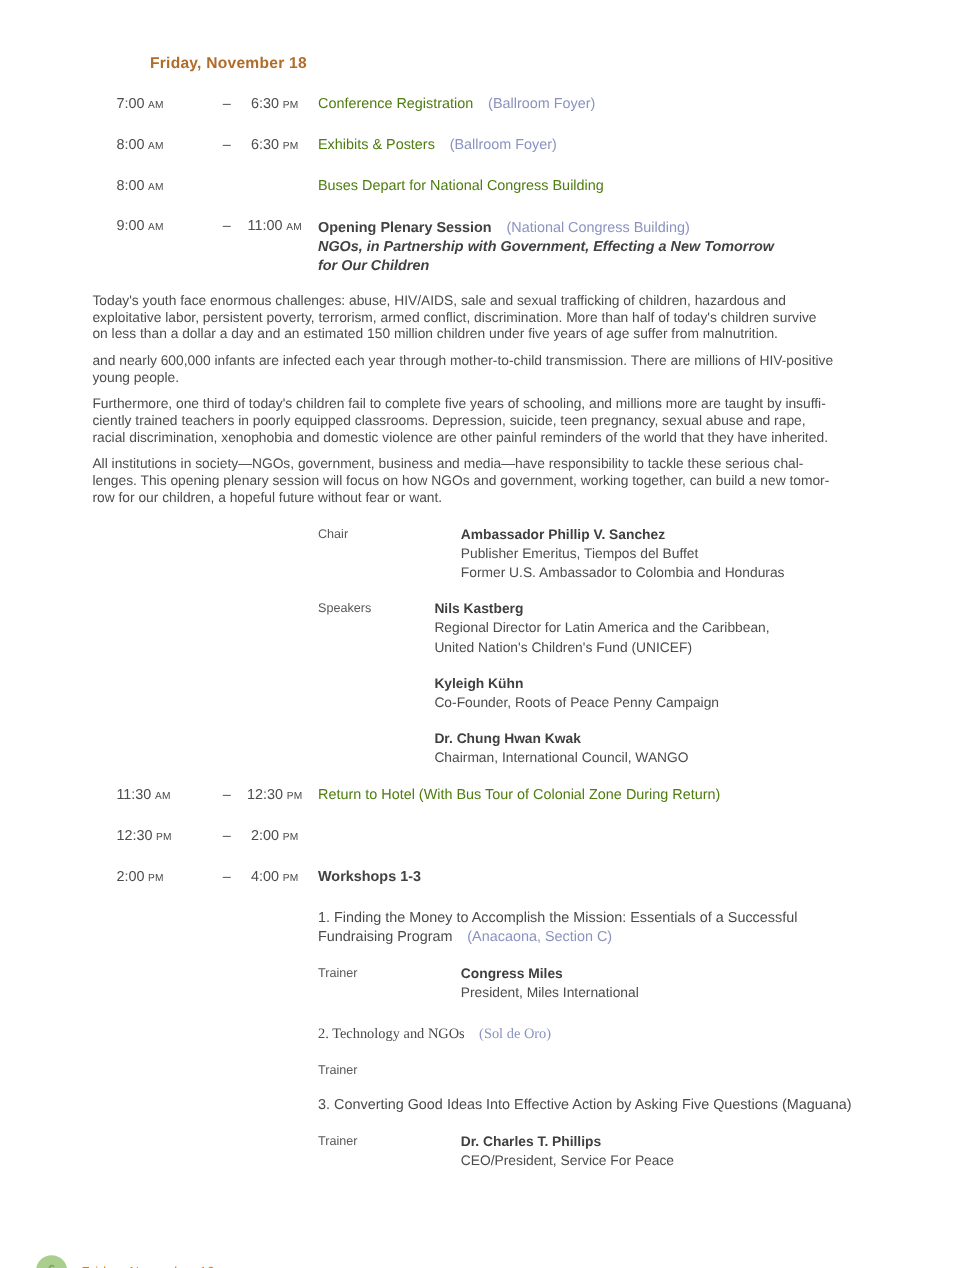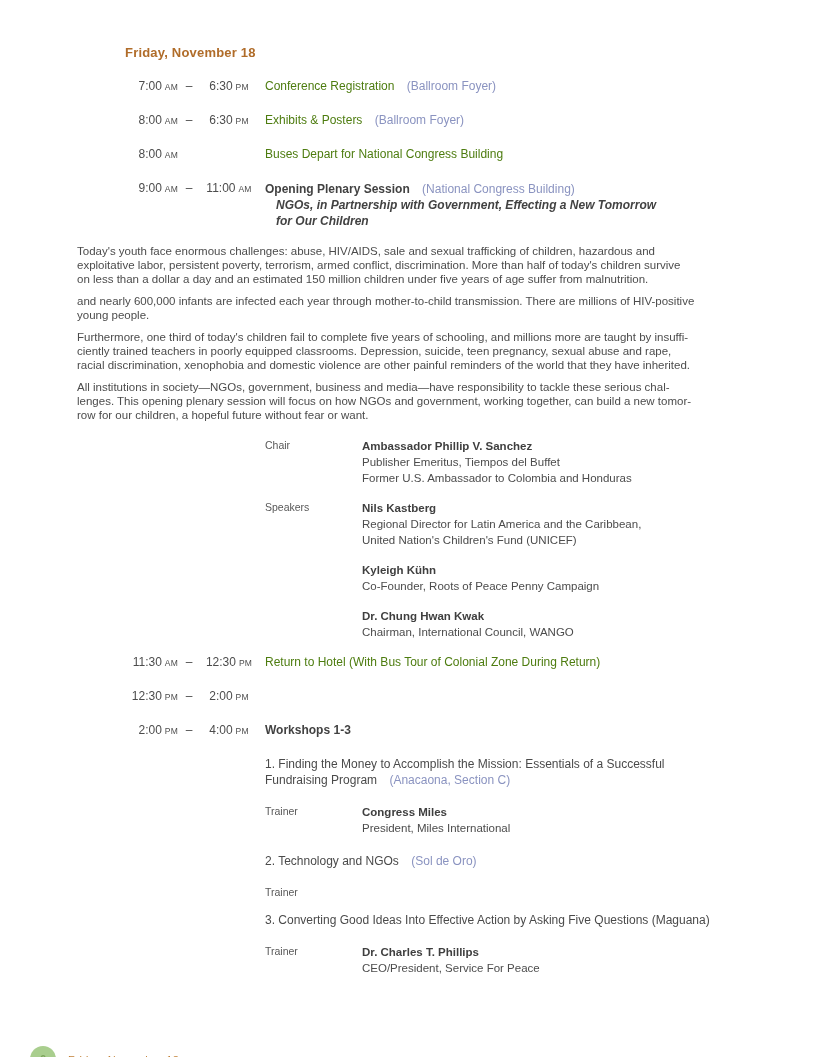--- a/index.html
+++ b/index.html
@@ -15,42 +15,42 @@
 
   .day-header {
     margin:46px 0 0 125px;
     font-size:13px; font-weight:bold; color:#b06c29;
     letter-spacing:.2px; line-height:14px;
   }
 
   
   .sched-row { display:flex; margin-top:19px; font-size:12px; line-height:14px; }
   .time { display:flex; margin-left:97px; flex:0 0 161px; color:#4c4c4c; }
-  .tc-start { flex:0 0 81px; text-align:right; white-space:nowrap; }
+  .tc-start { flex:0 0 81px; text-align:left; white-space:nowrap; }
   .tc-dash  { flex:0 0 22px; text-align:center; }
   .tc-end   { flex:0 0 58px; text-align:center; white-space:nowrap; }
   .mer { font-size:8.5px; margin-left:3px; letter-spacing:.2px; }
   .content { margin-left:7px; }
   .etitle { color:#4d7c0f; }
   .bold { font-weight:bold; color:#424242; }
   .loc { color:#8a93c0; margin-left:9px; }
-  .subtitle { font-weight:bold; font-style:italic; color:#424242; line-height:16px;margin-left:11px; }
+  .subtitle { font-weight:bold; font-style:italic; color:#424242; line-height:16px; }
   .plenary-line { line-height:16px; }
 
   
   .desc { margin:15px 0 0 77px; font-size:11.5px; line-height:14px; color:#4c4c4c; }
   .desc .para { margin-bottom:8px; }
   .desc .pline { display:block; white-space:nowrap; }
 
   
   .person { display:flex; margin-left:265px; }
   .plabel { flex:0 0 97px; font-size:10.5px; color:#585858; padding-top:1px; }
   .pdetail { font-size:11.5px; line-height:16px; color:#4c4c4c; }
   .pname { font-weight:bold; color:#3f3f3f; }
-  .mt16 { margin-top:16px; }
+  .mt16 { margin-top:16px;gap:22px; }
   .mt14 { margin-top:14px; }
 
   
   .ws-title { margin:18px 0 0 265px; font-size:12px; line-height:16px; color:#4a4a4a; }
   .ws-line2 { }
 
   
   .footer { position:absolute; left:0; top:998px; height:30px; }
   .page-badge {
     position:absolute; left:30px; top:2px;
@@ -214,21 +214,21 @@
     </div>
   </div>
   <div class="person mt16">
     <div class="plabel">Trainer</div>
     <div class="pdetail">
       <div class="pname">Congress Miles</div>
       <div>President, Miles International</div>
     </div>
   </div>
 
-  <div class="ws-title" style="margin-top:17px;">
+  <div class="ws-title" style="margin-top:17px;font-family:Liberation Serif, serif;">
     <span>2. Technology and NGOs</span>
     <span class="loc">(Sol de Oro)</span>
   </div>
   <div class="person mt16">
     <div class="plabel">Trainer</div>
   </div>
 
   <div class="ws-title" style="margin-top:14px;">
     <span>3. Converting Good Ideas Into Effective Action by Asking Five Questions (Maguana)</span>
   </div>

